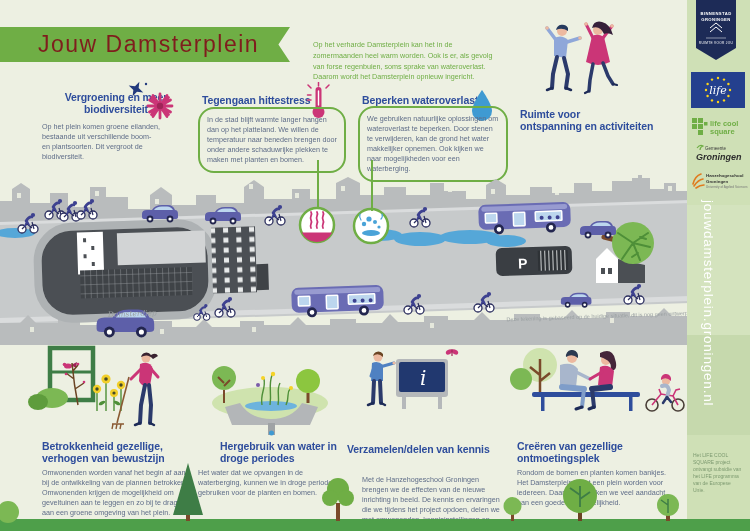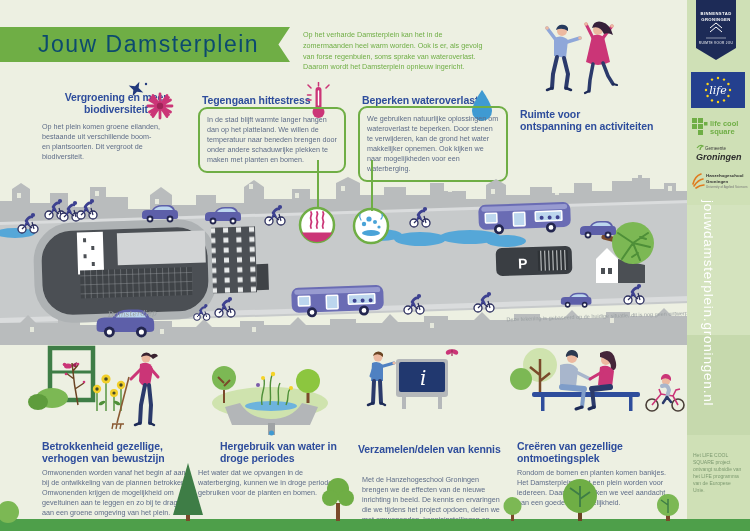--- a/index.html
+++ b/index.html
@@ -2,25 +2,25 @@
 <html><head>
 <meta charset="utf-8">
 <style>
   html,body{margin:0;padding:0;}
   body{font-family:"Liberation Sans",sans-serif;}
   .poster{position:relative;width:750px;height:531px;background:#edf0e2;overflow:hidden;}
   .abs{position:absolute;}
   .banner{left:0;top:27px;width:290px;height:35px;background:#6fae45;
           clip-path:polygon(0 0,100% 0,96% 50%,100% 100%,0 100%);}
   .banner h1{margin:0;padding-left:38px;line-height:35px;font-size:23px;font-weight:400;
-             letter-spacing:1.5px;color:#0c4a6e;}
-  .intro{left:303px;top:30px;width:190px;margin:0;font-size:7.2px;line-height:1.5;color:#6fae45;}
+             letter-spacing:1.5px;color:#7f1d1d;}
+  .intro{left:303px;top:30px;width:190px;margin:10px;font-size:7.2px;line-height:1.5;color:#6fae45;}
   .sec-h{font-size:10.5px;font-weight:700;color:#2e4d9c;line-height:1.15;white-space:pre-line;letter-spacing:-0.1px;}
   .sec-b{font-size:7.2px;line-height:1.38;color:#5e6c88;}
-  .greenbox{border:2px solid #6fae45;border-radius:9px;padding:6px 7px;background:transparent;}
+  .greenbox{border:2px solid #6fae45;border-radius:16px;padding:6px 7px;background:transparent;}
   .connector{width:2px;background:#6fae45;}
   .sidebar{left:687px;top:0;width:66px;height:531px;background:#cfe0b6;}
   .sidebar .shade1{position:absolute;left:0;top:205px;width:63px;height:130px;background:rgba(255,255,255,.12);}
   .sidebar .shade2{position:absolute;left:0;top:335px;width:63px;height:100px;background:rgba(90,130,60,.07);}
   .url-vert{position:absolute;left:14px;top:200px;writing-mode:vertical-rl;font-size:13.5px;
             letter-spacing:0.8px;color:#ffffff;}
   .fund-note{position:absolute;left:6px;top:452px;width:50px;font-size:5px;line-height:1.4;color:#7d9a70;}
   svg text{font-family:"Liberation Sans",sans-serif;}
   .cursive{font-family:"DejaVu Serif",serif;font-style:italic;}
 </style>
@@ -390,21 +390,21 @@
   </svg>
 
   <div class="abs sec-h" style="left:42px;top:440px;width:160px;">Betrokkenheid gezellige,
 verhogen van bewustzijn</div>
   <div class="abs sec-b" style="left:42px;top:468px;width:152px;">Omwonenden worden vanaf het begin af aan bij de ontwikkeling van de plannen betrokken. Omwonenden krijgen de mogelijkheid om geveltuinen aan te leggen en zo bij te dragen aan een groene omgeving van het plein.</div>
 
   <div class="abs sec-h" style="left:180px;top:440px;width:150px;margin-left:40px;">Hergebruik van water in
 droge periodes</div>
   <div class="abs sec-b" style="left:198px;top:468px;width:148px;">Het water dat we opvangen in de waterberging, kunnen we in droge periodes gebruiken voor de planten en bomen.</div>
 
-  <div class="abs sec-h" style="left:358px;top:443px;width:150px;">Verzamelen/delen van kennis</div>
+  <div class="abs sec-h" style="left:347px;top:443px;width:150px;">Verzamelen/delen van kennis</div>
   <div class="abs sec-b" style="left:362px;top:460px;width:142px;margin-top:15px;">Met de Hanzehogeschool Groningen brengen we de effecten van de nieuwe inrichting in beeld. De kennis en ervaringen die we tijdens het project opdoen, delen we met omwonenden, kennisinstellingen en steden in heel Europa.</div>
 
   <div class="abs sec-h" style="left:517px;top:440px;width:160px;">Creëren van gezellige
 ontmoetingsplek</div>
   <div class="abs sec-b" style="left:517px;top:468px;width:160px;">Rondom de bomen en planten komen bankjes. Het Damsterplein moet een plein worden voor iedereen. Daarom schenken we veel aandacht aan een goede toegankelijkheid.</div>
 
   <div class="abs sidebar">
     <div class="shade1"></div>
     <div class="shade2"></div>
 

